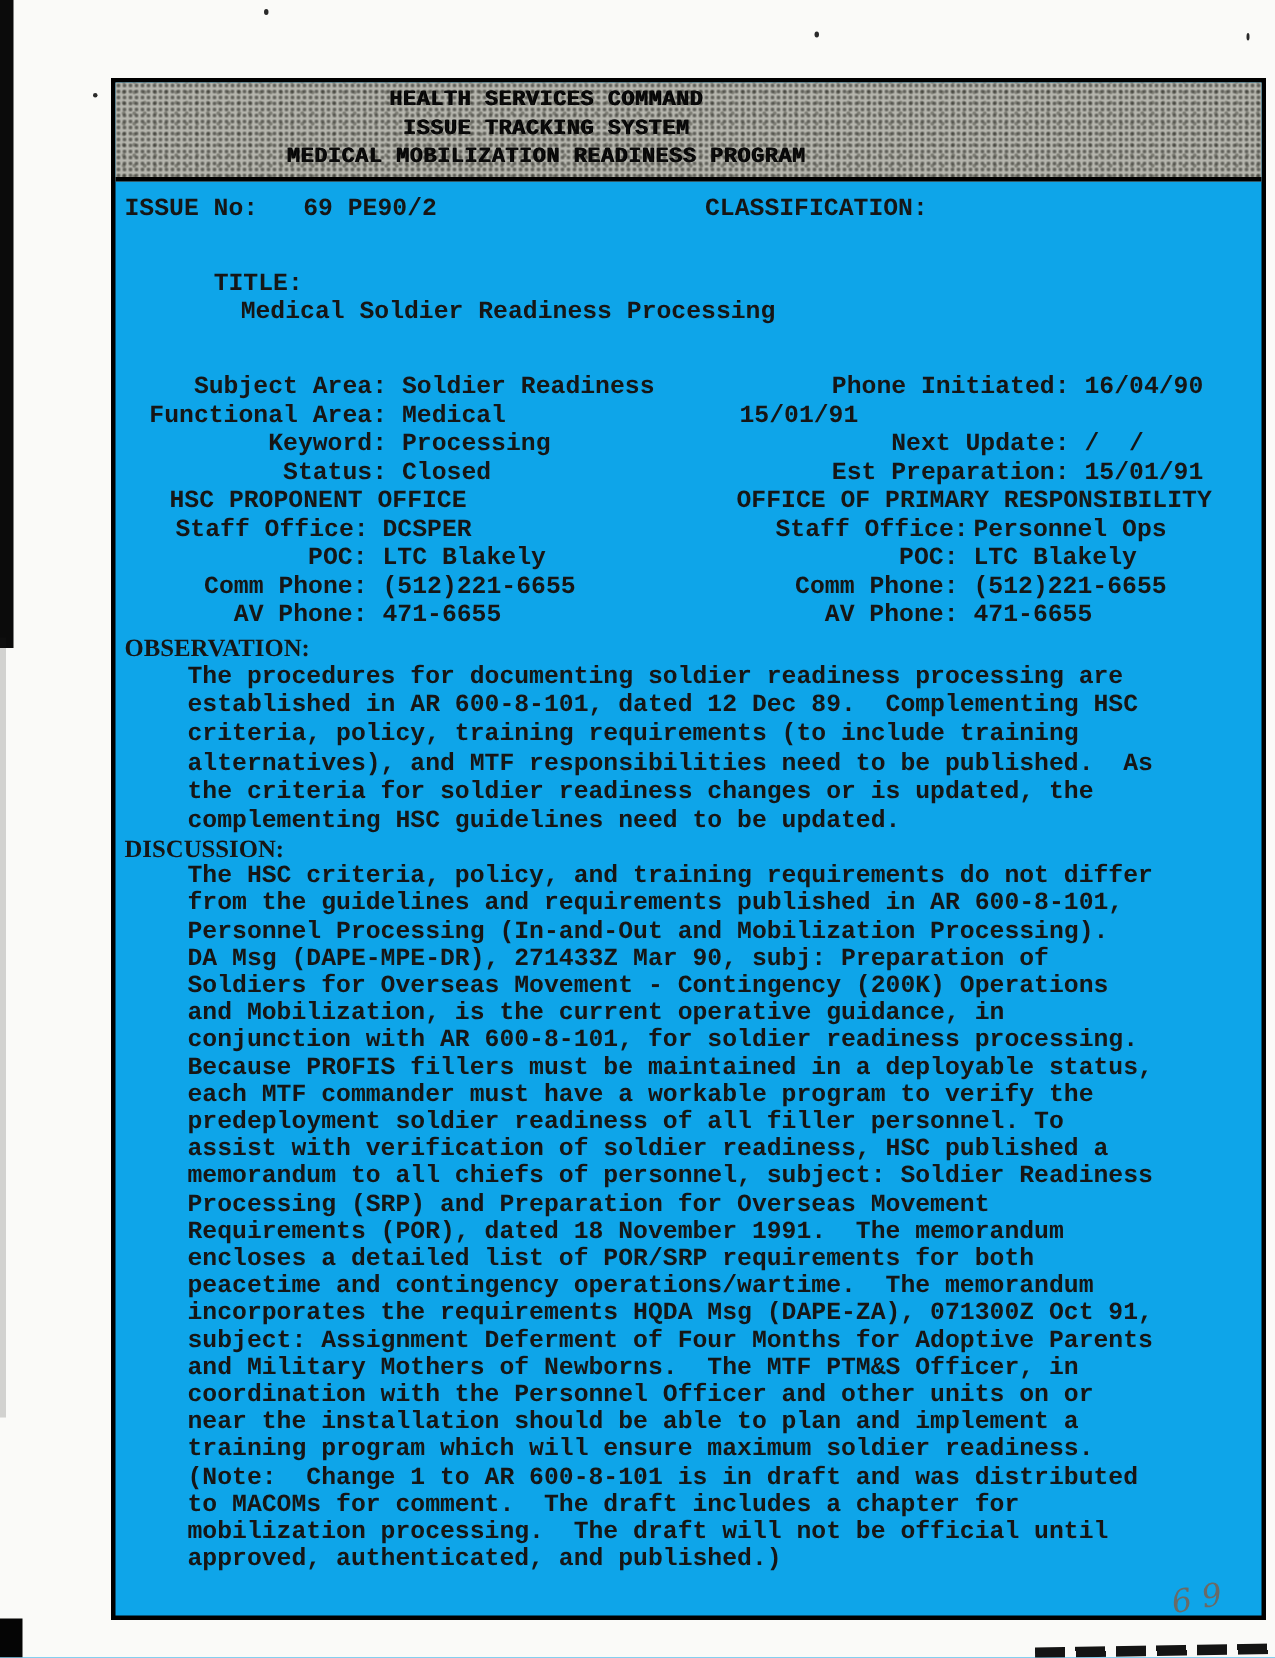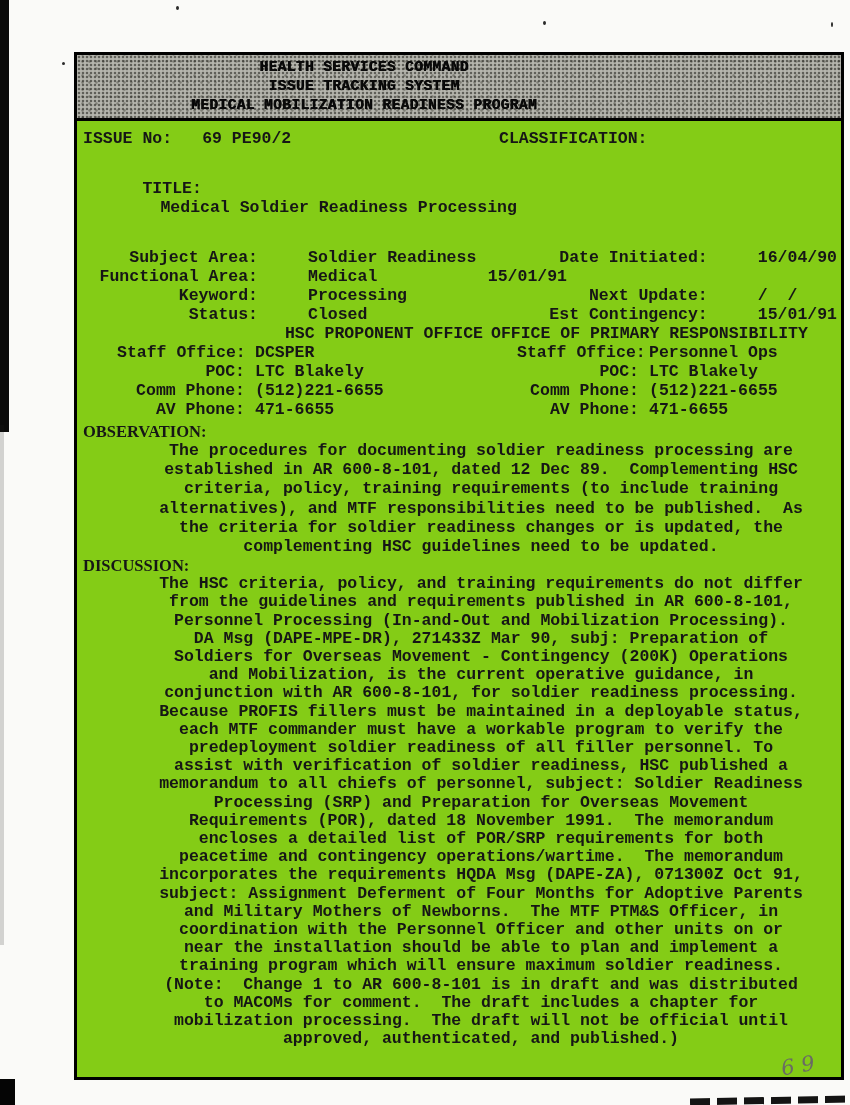--- a/index.html
+++ b/index.html
@@ -20,71 +20,71 @@
   .corner-blob{ position:absolute; left:0; bottom:0; width:15px; height:26px; background:#050505; }
   .bottom-dash{
     position:absolute; right:0; bottom:1px; width:160px; height:7px;
     background:repeating-linear-gradient(90deg,#141414 0 20px, rgba(0,0,0,0) 20px 27px);
     transform:rotate(-1deg);
   }
 
   
   .doc {
     position:absolute; left:74px; top:52px; width:770px; height:1028px;
-    border:3px solid #000; background:#84cc16;
+    border:3px solid #000; background:#0ea5e9;
   }
   .banner {
     height:66px; border-bottom:3px solid #000;
     background-color:#b5b5ad;
     background-image:
       radial-gradient(circle, rgba(25,25,20,.55) .8px, rgba(0,0,0,0) 1.7px),
       radial-gradient(circle, rgba(60,60,50,.45) .8px, rgba(0,0,0,0) 1.7px);
     background-size:4px 4px, 7px 7px;
     background-position:0 0, 2px 3px;
     display:flex; flex-direction:column; align-items:center; justify-content:center;
   }
   .banner-inner { margin-right:190px; text-align:center; }
   .banner-line {
     font-size:14.5px; line-height:19px; letter-spacing:.4px; color:#0a0a0a;
     text-shadow:.6px 0 0 #000;
     white-space:pre;
   }
 
   .content { padding:8px 4px 0 6px; font-size:16.5px; }
   .line { line-height:19px; white-space:pre; }
-  .mb12 { margin-bottom:12px;gap:29px; }
+  .mb12 { margin-bottom:12px; }
   .mb22 { margin-bottom:22px; }
 
   .issue-row { display:flex; }
   .issue-left { width:387px; display:flex; }
   .val-gap3 { margin-left:30px; }
   .val-gap2 { margin-left:18px; }
 
   .meta { display:flex; margin-bottom:0; }
   .meta-col-left { width:400px; }
-  .meta-row { display:flex; line-height:19px;gap:40px; }
+  .meta-row { display:flex; line-height:19px; }
   .meta-label { white-space:pre; text-align:right; }
   .meta-col-left  .meta-label { width:175px; }
   .meta-col-right .meta-label { width:230px; }
   .meta-value { margin-left:10px; white-space:pre; }
 
   .offices { display:flex; margin-bottom:3px; }
   .office-col-left  { width:400px; }
   .office-heading { line-height:19px; white-space:pre; }
-  .office-col-left  .office-heading { padding-left:30px;text-align:right; }
+  .office-col-left  .office-heading { padding-left:30px; }
   .office-col-right .office-heading { padding-left:8px; }
   .office-row { display:flex; line-height:19px; }
   .office-label { white-space:pre; text-align:right;margin-left:34px; }
   .office-col-left  .office-label { width:128px; }
   .office-col-right .office-label { width:122px; }
   .office-value { margin-left:10px; white-space:pre; }
 
   .section-heading { line-height:19px; white-space:pre;font-family:Liberation Serif, serif; }
   .section-body {
-    padding-left:42px; white-space:pre; line-height:19.2px;text-align:center;
+    padding-left:42px; white-space:pre; line-height:19.2px;
   }
   .section-body.tight { line-height:18.2px; }
 
   .handwritten {
     position:absolute; right:28px; bottom:28px;
     font-family:"DejaVu Serif",serif; font-style:italic; font-weight:400;
     color:#6a6a66; font-size:21px; letter-spacing:7px;
     transform:rotate(-10deg);
   }
 </style>
@@ -142,32 +142,32 @@
           <span class="meta-label">Keyword:</span>
           <span class="meta-value">Processing</span>
         </div>
         <div class="meta-row">
           <span class="meta-label">Status:</span>
           <span class="meta-value">Closed</span>
         </div>
       </div>
       <div class="meta-col-right">
         <div class="meta-row">
-          <span class="meta-label">Date Initiated:</span>
+          <span class="meta-label">Phone Initiated:</span>
           <span class="meta-value">16/04/90</span>
         </div>
         <div class="meta-row">
           <span class="meta-value">15/01/91</span>
         </div>
         <div class="meta-row">
           <span class="meta-label">Next Update:</span>
           <span class="meta-value">/  /</span>
         </div>
         <div class="meta-row">
-          <span class="meta-label">Est Contingency:</span>
+          <span class="meta-label">Est Preparation:</span>
           <span class="meta-value">15/01/91</span>
         </div>
       </div>
     </div>
 
     <div class="offices">
       <div class="office-col-left">
         <div class="office-heading">HSC PROPONENT OFFICE</div>
         <div class="office-row">
           <span class="office-label">Staff Office:</span>

